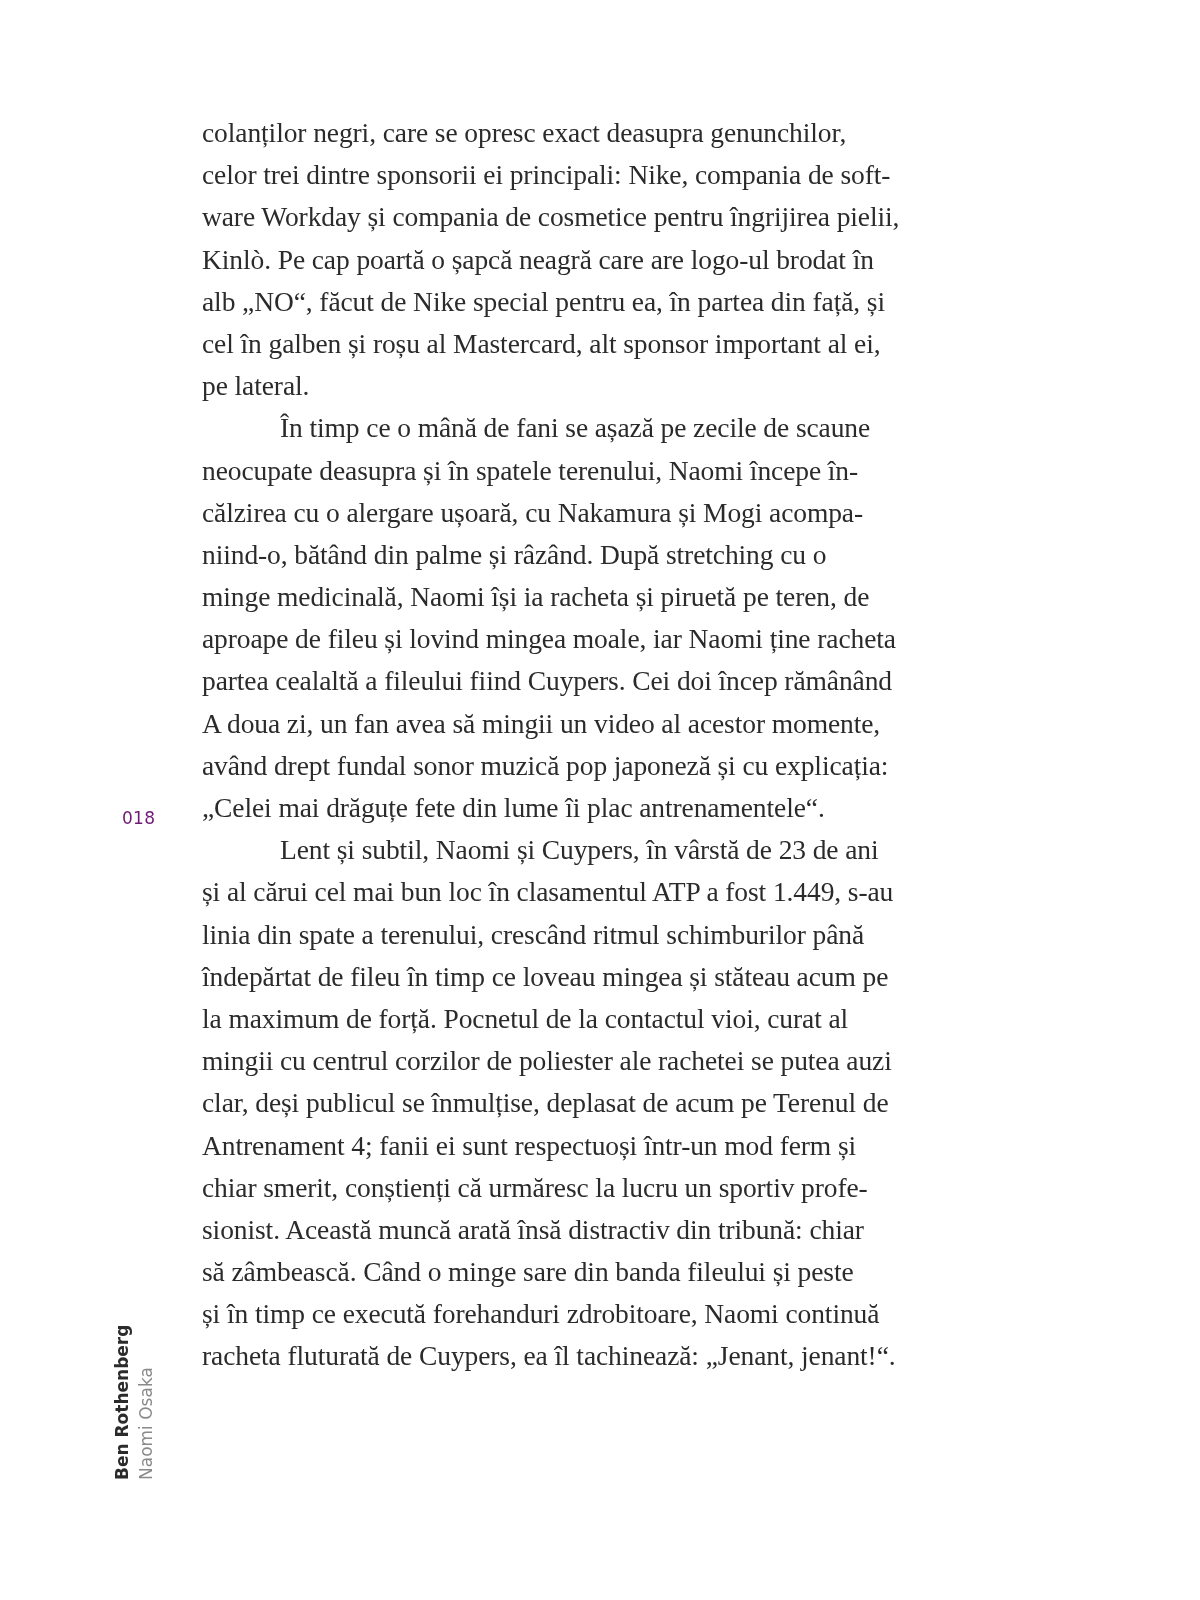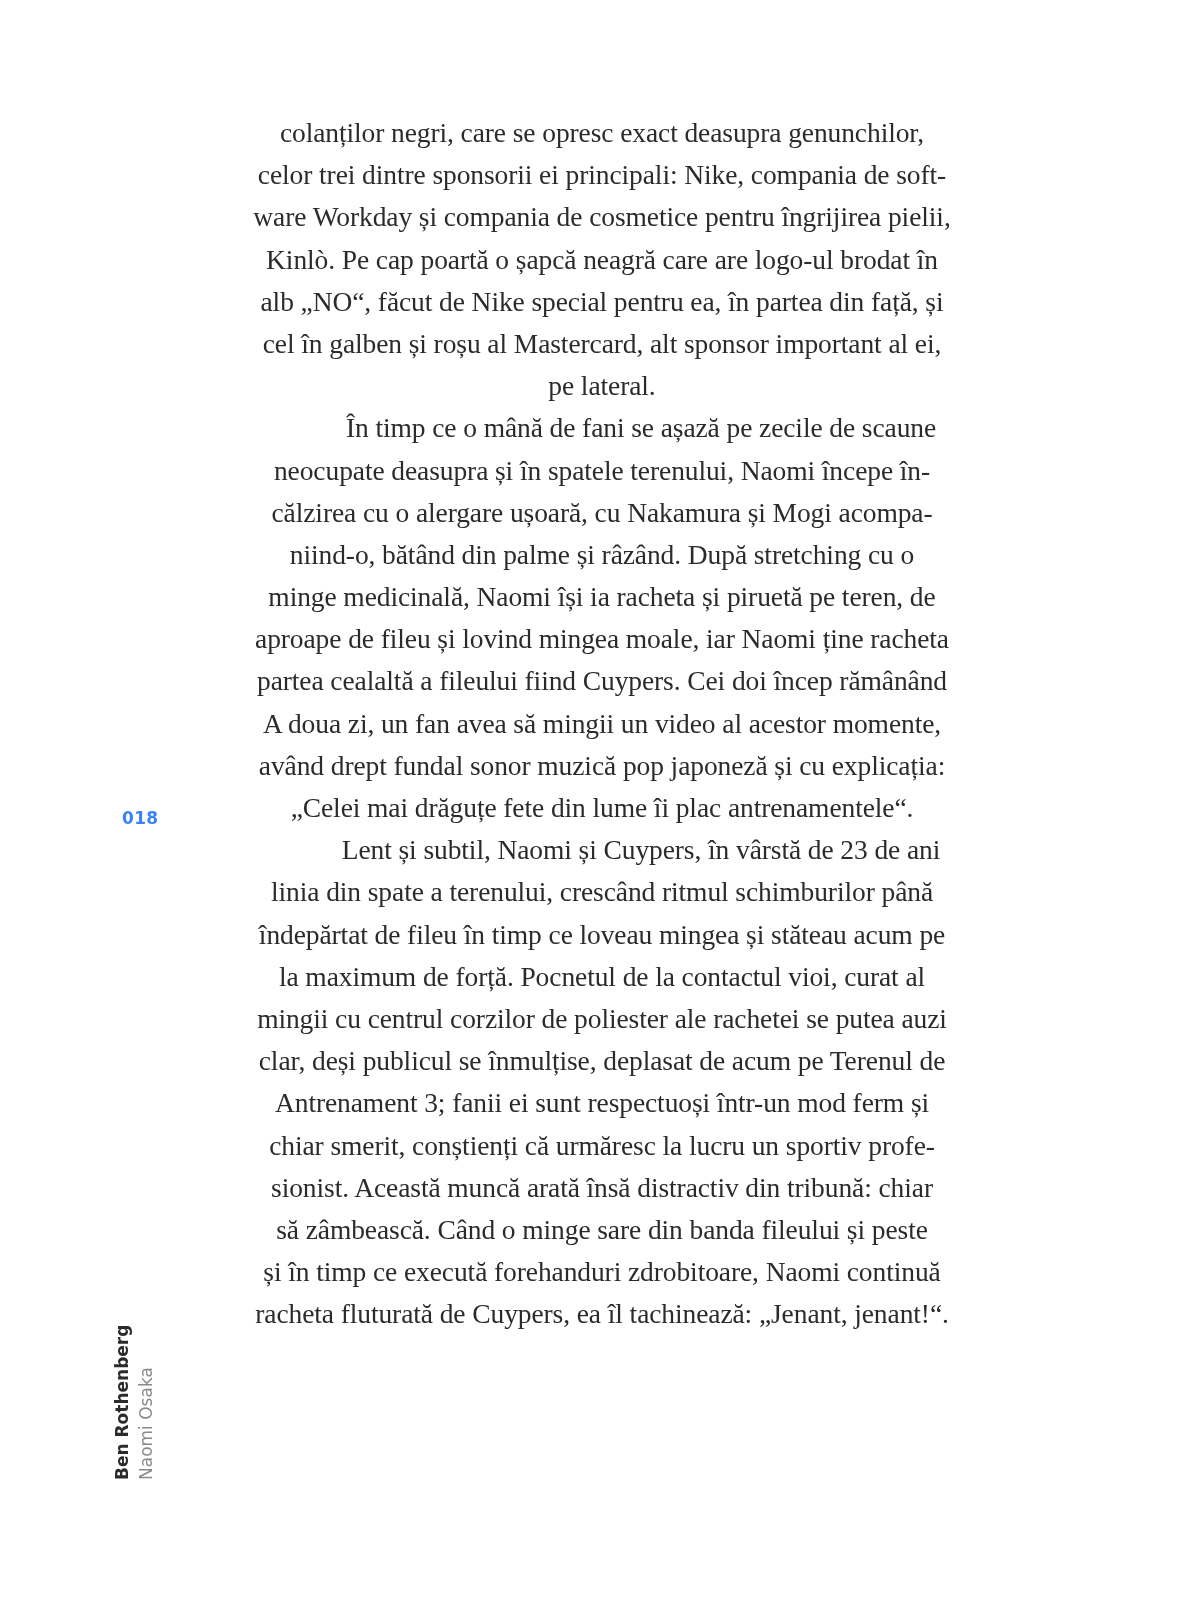--- a/index.html
+++ b/index.html
@@ -29,33 +29,32 @@
       font-family: "Liberation Serif", "DejaVu Serif", serif;
       font-size: 27.5px;
       line-height: 42.2px;
       color: #2b2b2b;
     }
     .line {
       display: block;
       white-space: nowrap;
       height: 42.2px;
       letter-spacing: -0.1px;
-      text-align: center;
     }
     .line.indent {
       padding-left: 78px;
     }
     .page-number {
       position: absolute;
       left: 122px;
       top: 808px;
       font-family: "DejaVu Sans", "Liberation Sans", sans-serif;
-      font-weight: bold;
+      font-weight: normal;
       font-size: 17px;
-      color: #3b82f6;
+      color: #701a75;
       letter-spacing: 0.3px;
     }
     .running-head {
       position: absolute;
       left: 110px;
       top: 1480px;
       transform-origin: left top;
       transform: rotate(-90deg);
       white-space: nowrap;
       font-family: "DejaVu Sans", "Liberation Sans", sans-serif;
@@ -91,26 +90,27 @@
       <span class="line">neocupate deasupra și în spatele terenului, Naomi începe în-</span>
       <span class="line">călzirea cu o alergare ușoară, cu Nakamura și Mogi acompa-</span>
       <span class="line">niind-o, bătând din palme și râzând. După stretching cu o</span>
       <span class="line">minge medicinală, Naomi își ia racheta și piruetă pe teren, de</span>
       <span class="line">aproape de fileu și lovind mingea moale, iar Naomi ține racheta</span>
       <span class="line">partea cealaltă a fileului fiind Cuypers. Cei doi încep rămânând</span>
       <span class="line">A doua zi, un fan avea să mingii un video al acestor momente,</span>
       <span class="line">având drept fundal sonor muzică pop japoneză și cu explicația:</span>
       <span class="line">„Celei mai drăguțe fete din lume îi plac antrenamentele“.</span>
       <span class="line indent">Lent și subtil, Naomi și Cuypers, în vârstă de 23 de ani</span>
+      <span class="line">și al cărui cel mai bun loc în clasamentul ATP a fost 1.449, s-au</span>
       <span class="line">linia din spate a terenului, crescând ritmul schimburilor până</span>
       <span class="line">îndepărtat de fileu în timp ce loveau mingea și stăteau acum pe</span>
       <span class="line">la maximum de forță. Pocnetul de la contactul vioi, curat al</span>
       <span class="line">mingii cu centrul corzilor de poliester ale rachetei se putea auzi</span>
       <span class="line">clar, deși publicul se înmulțise, deplasat de acum pe Terenul de</span>
-      <span class="line">Antrenament 3; fanii ei sunt respectuoși într-un mod ferm și</span>
+      <span class="line">Antrenament 4; fanii ei sunt respectuoși într-un mod ferm și</span>
       <span class="line">chiar smerit, conștienți că urmăresc la lucru un sportiv profe-</span>
       <span class="line">sionist. Această muncă arată însă distractiv din tribună: chiar</span>
       <span class="line">să zâmbească. Când o minge sare din banda fileului și peste</span>
       <span class="line">și în timp ce execută forehanduri zdrobitoare, Naomi continuă</span>
       <span class="line">racheta fluturată de Cuypers, ea îl tachinează: „Jenant, jenant!“.</span>
     </div>
 
   <div class="page-number">018</div>
 
   <div class="running-head">

